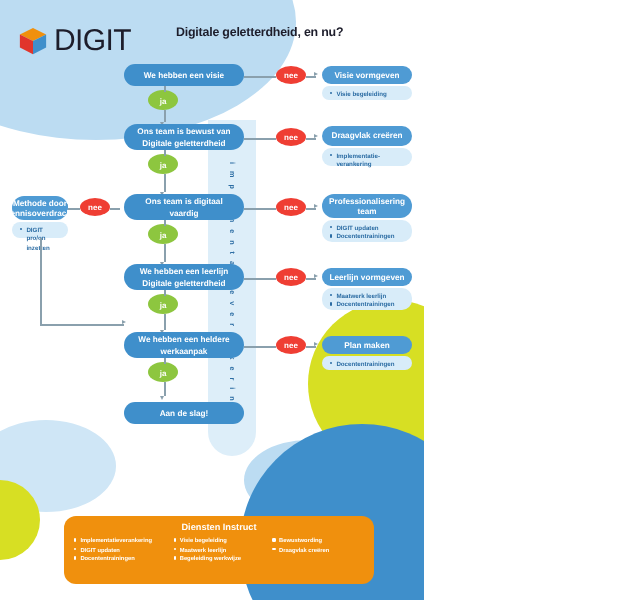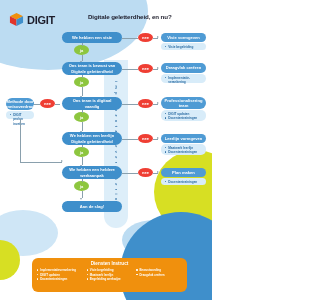--- a/index.html
+++ b/index.html
@@ -68,21 +68,21 @@
   .ln.v{width:0.8px;}
   .ln.h{height:0.8px;}
   .arw{position:absolute;width:0;height:0;}
   .arw.down{border-left:1.7px solid transparent;border-right:1.7px solid transparent;border-top:2.4px solid #8aa0ad;}
   .arw.right{border-top:1.7px solid transparent;border-bottom:1.7px solid transparent;border-left:2.4px solid #8aa0ad;}
   .arw.left{border-top:1.7px solid transparent;border-bottom:1.7px solid transparent;border-right:2.4px solid #8aa0ad;}
 
   
   .logo{position:absolute;left:9px;top:12px;display:flex;align-items:center;gap:3px;}
   .logo-mark{width:15px;height:15px;position:relative;}
-  .logo-text{font-size:11px;font-weight:700;color:#1d1d2b;letter-spacing:-0.3px;}
+  .logo-text{font-size:15px;font-weight:400;color:#1d1d2b;letter-spacing:-0.3px;}
   .title{
     position:absolute;left:88px;top:13px;width:118px;
     font-size:6.2px;font-weight:700;color:#1d1d2b;letter-spacing:-0.1px;
   }
 
   
   .footer{
     position:absolute;left:32px;top:258px;width:155px;height:34px;
     background:#f0900d;border-radius:6px;box-sizing:border-box;
     padding:3px 5px;

